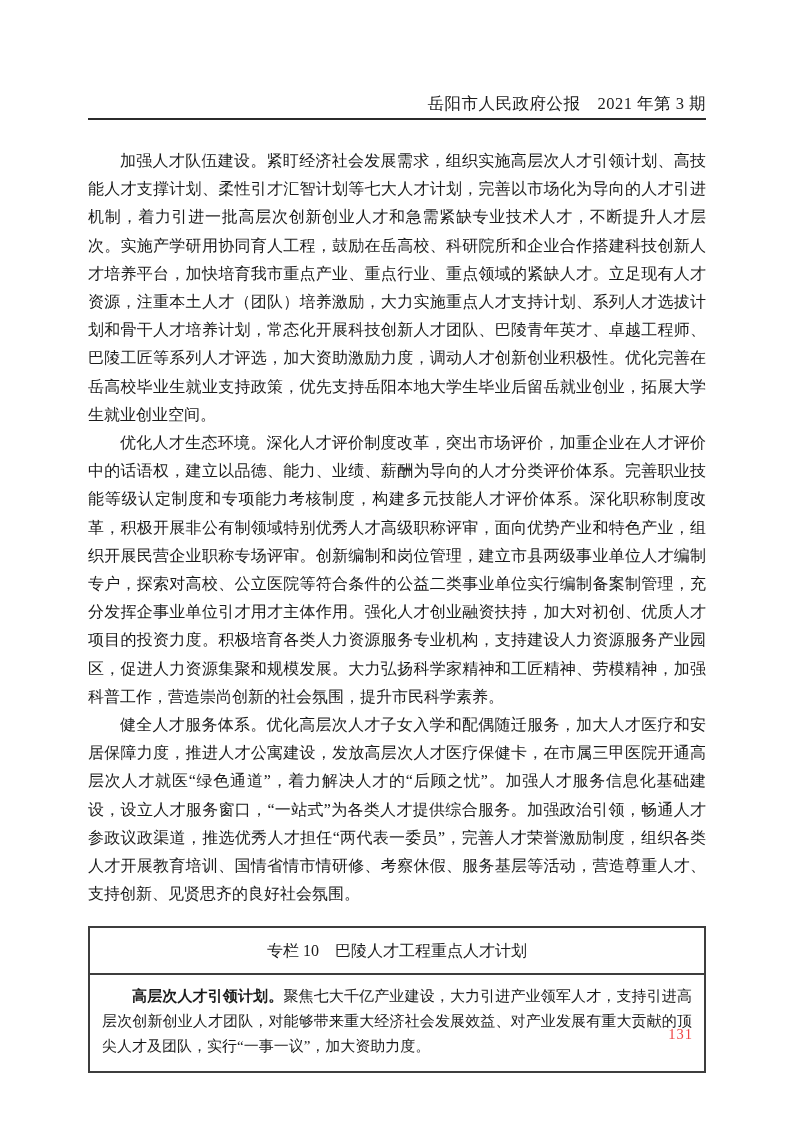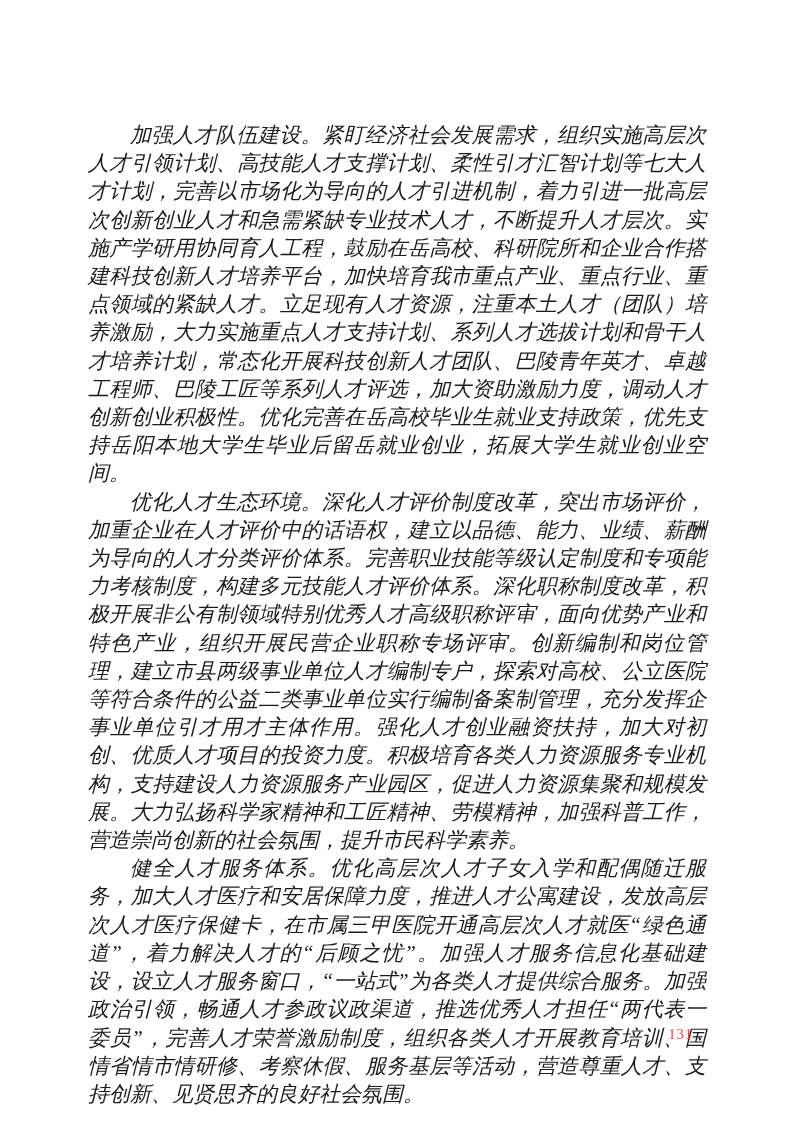--- a/index.html
+++ b/index.html
@@ -29,27 +29,26 @@
     letter-spacing: 0.5px;
     padding-bottom: 4px;
     border-bottom: 2px solid #2b2b2b;
     color: #1b1b1b;
   }
   .article {
     margin-top: 27px;
   }
   .body-para {
     margin: 0;
-    font-size: 21px;
+    font-size: 16px;
     line-height: 28.2px;
     text-align: justify;
     text-indent: 2em;
     letter-spacing: 0;
     word-break: break-all;
-    font-style: italic;
   }
   .feature-box {
     margin-top: 18px;
     border: 2px solid #3d3d3d;
   }
   .feature-box-title {
     text-align: center;
     font-size: 16px;
     line-height: 22px;
     padding: 12px 0 11px 0;
@@ -79,29 +78,35 @@
     color: #ef4444;
   }
 </style>
 </head>
 <body>
 
 <div class="page">
 
   <div class="content">
 
+    <div class="header-bar">
+      <span>岳阳市人民政府公报　2021 年第 3 期</span>
+    </div>
 
     <div class="article">
       <p class="body-para">加强人才队伍建设。紧盯经济社会发展需求，组织实施高层次人才引领计划、高技能人才支撑计划、柔性引才汇智计划等七大人才计划，完善以市场化为导向的人才引进机制，着力引进一批高层次创新创业人才和急需紧缺专业技术人才，不断提升人才层次。实施产学研用协同育人工程，鼓励在岳高校、科研院所和企业合作搭建科技创新人才培养平台，加快培育我市重点产业、重点行业、重点领域的紧缺人才。立足现有人才资源，注重本土人才（团队）培养激励，大力实施重点人才支持计划、系列人才选拔计划和骨干人才培养计划，常态化开展科技创新人才团队、巴陵青年英才、卓越工程师、巴陵工匠等系列人才评选，加大资助激励力度，调动人才创新创业积极性。优化完善在岳高校毕业生就业支持政策，优先支持岳阳本地大学生毕业后留岳就业创业，拓展大学生就业创业空间。</p>
       <p class="body-para">优化人才生态环境。深化人才评价制度改革，突出市场评价，加重企业在人才评价中的话语权，建立以品德、能力、业绩、薪酬为导向的人才分类评价体系。完善职业技能等级认定制度和专项能力考核制度，构建多元技能人才评价体系。深化职称制度改革，积极开展非公有制领域特别优秀人才高级职称评审，面向优势产业和特色产业，组织开展民营企业职称专场评审。创新编制和岗位管理，建立市县两级事业单位人才编制专户，探索对高校、公立医院等符合条件的公益二类事业单位实行编制备案制管理，充分发挥企事业单位引才用才主体作用。强化人才创业融资扶持，加大对初创、优质人才项目的投资力度。积极培育各类人力资源服务专业机构，支持建设人力资源服务产业园区，促进人力资源集聚和规模发展。大力弘扬科学家精神和工匠精神、劳模精神，加强科普工作，营造崇尚创新的社会氛围，提升市民科学素养。</p>
       <p class="body-para">健全人才服务体系。优化高层次人才子女入学和配偶随迁服务，加大人才医疗和安居保障力度，推进人才公寓建设，发放高层次人才医疗保健卡，在市属三甲医院开通高层次人才就医“绿色通道”，着力解决人才的“后顾之忧”。加强人才服务信息化基础建设，设立人才服务窗口，“一站式”为各类人才提供综合服务。加强政治引领，畅通人才参政议政渠道，推选优秀人才担任“两代表一委员”，完善人才荣誉激励制度，组织各类人才开展教育培训、国情省情市情研修、考察休假、服务基层等活动，营造尊重人才、支持创新、见贤思齐的良好社会氛围。</p>
 
       <div class="feature-box">
         <div class="feature-box-title">专栏 10　巴陵人才工程重点人才计划</div>
         <div class="feature-box-body">
+          <p class="feature-box-para">
+            <span class="feature-box-lead">高层次人才引领计划。</span><span>聚焦七大千亿产业建设，大力引进产业领军人才，支持引进高层次创新创业人才团队，对能够带来重大经济社会发展效益、对产业发展有重大贡献的顶尖人才及团队，实行“一事一议”，加大资助力度。</span>
+          </p>
         </div>
       </div>
     </div>
 
   </div>
 
   <div class="page-number">131</div>
 
 </div>
 

